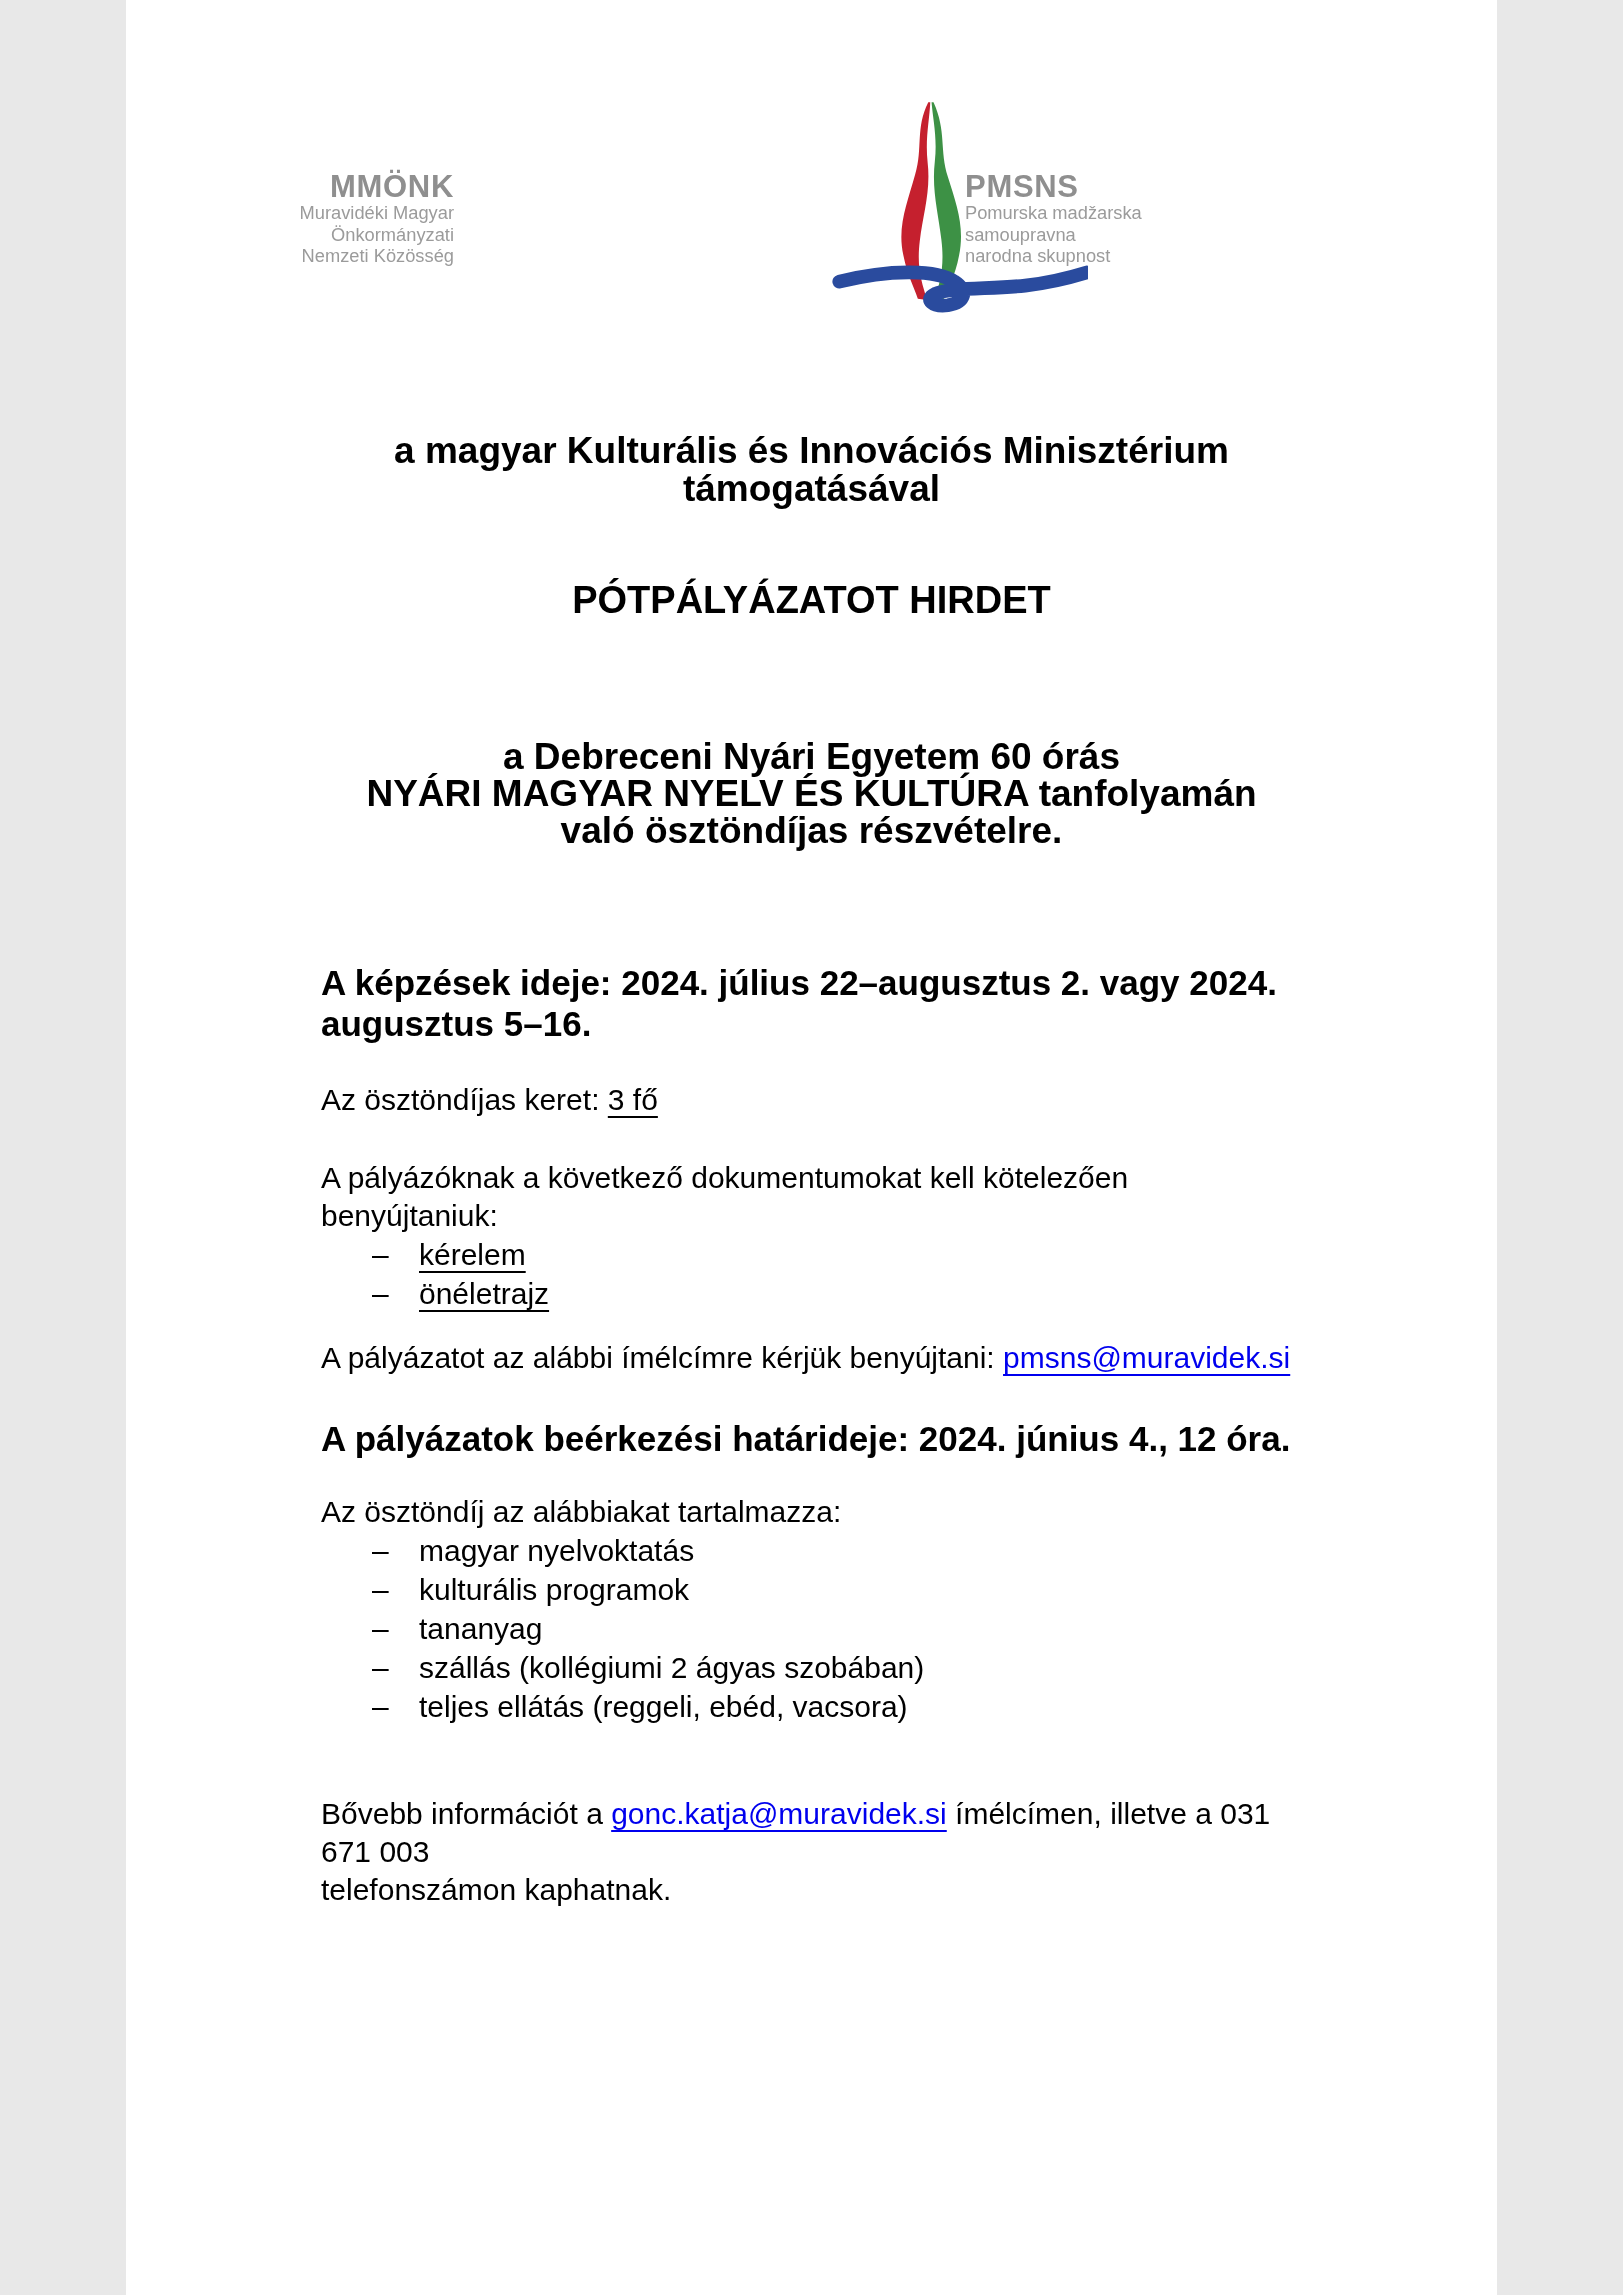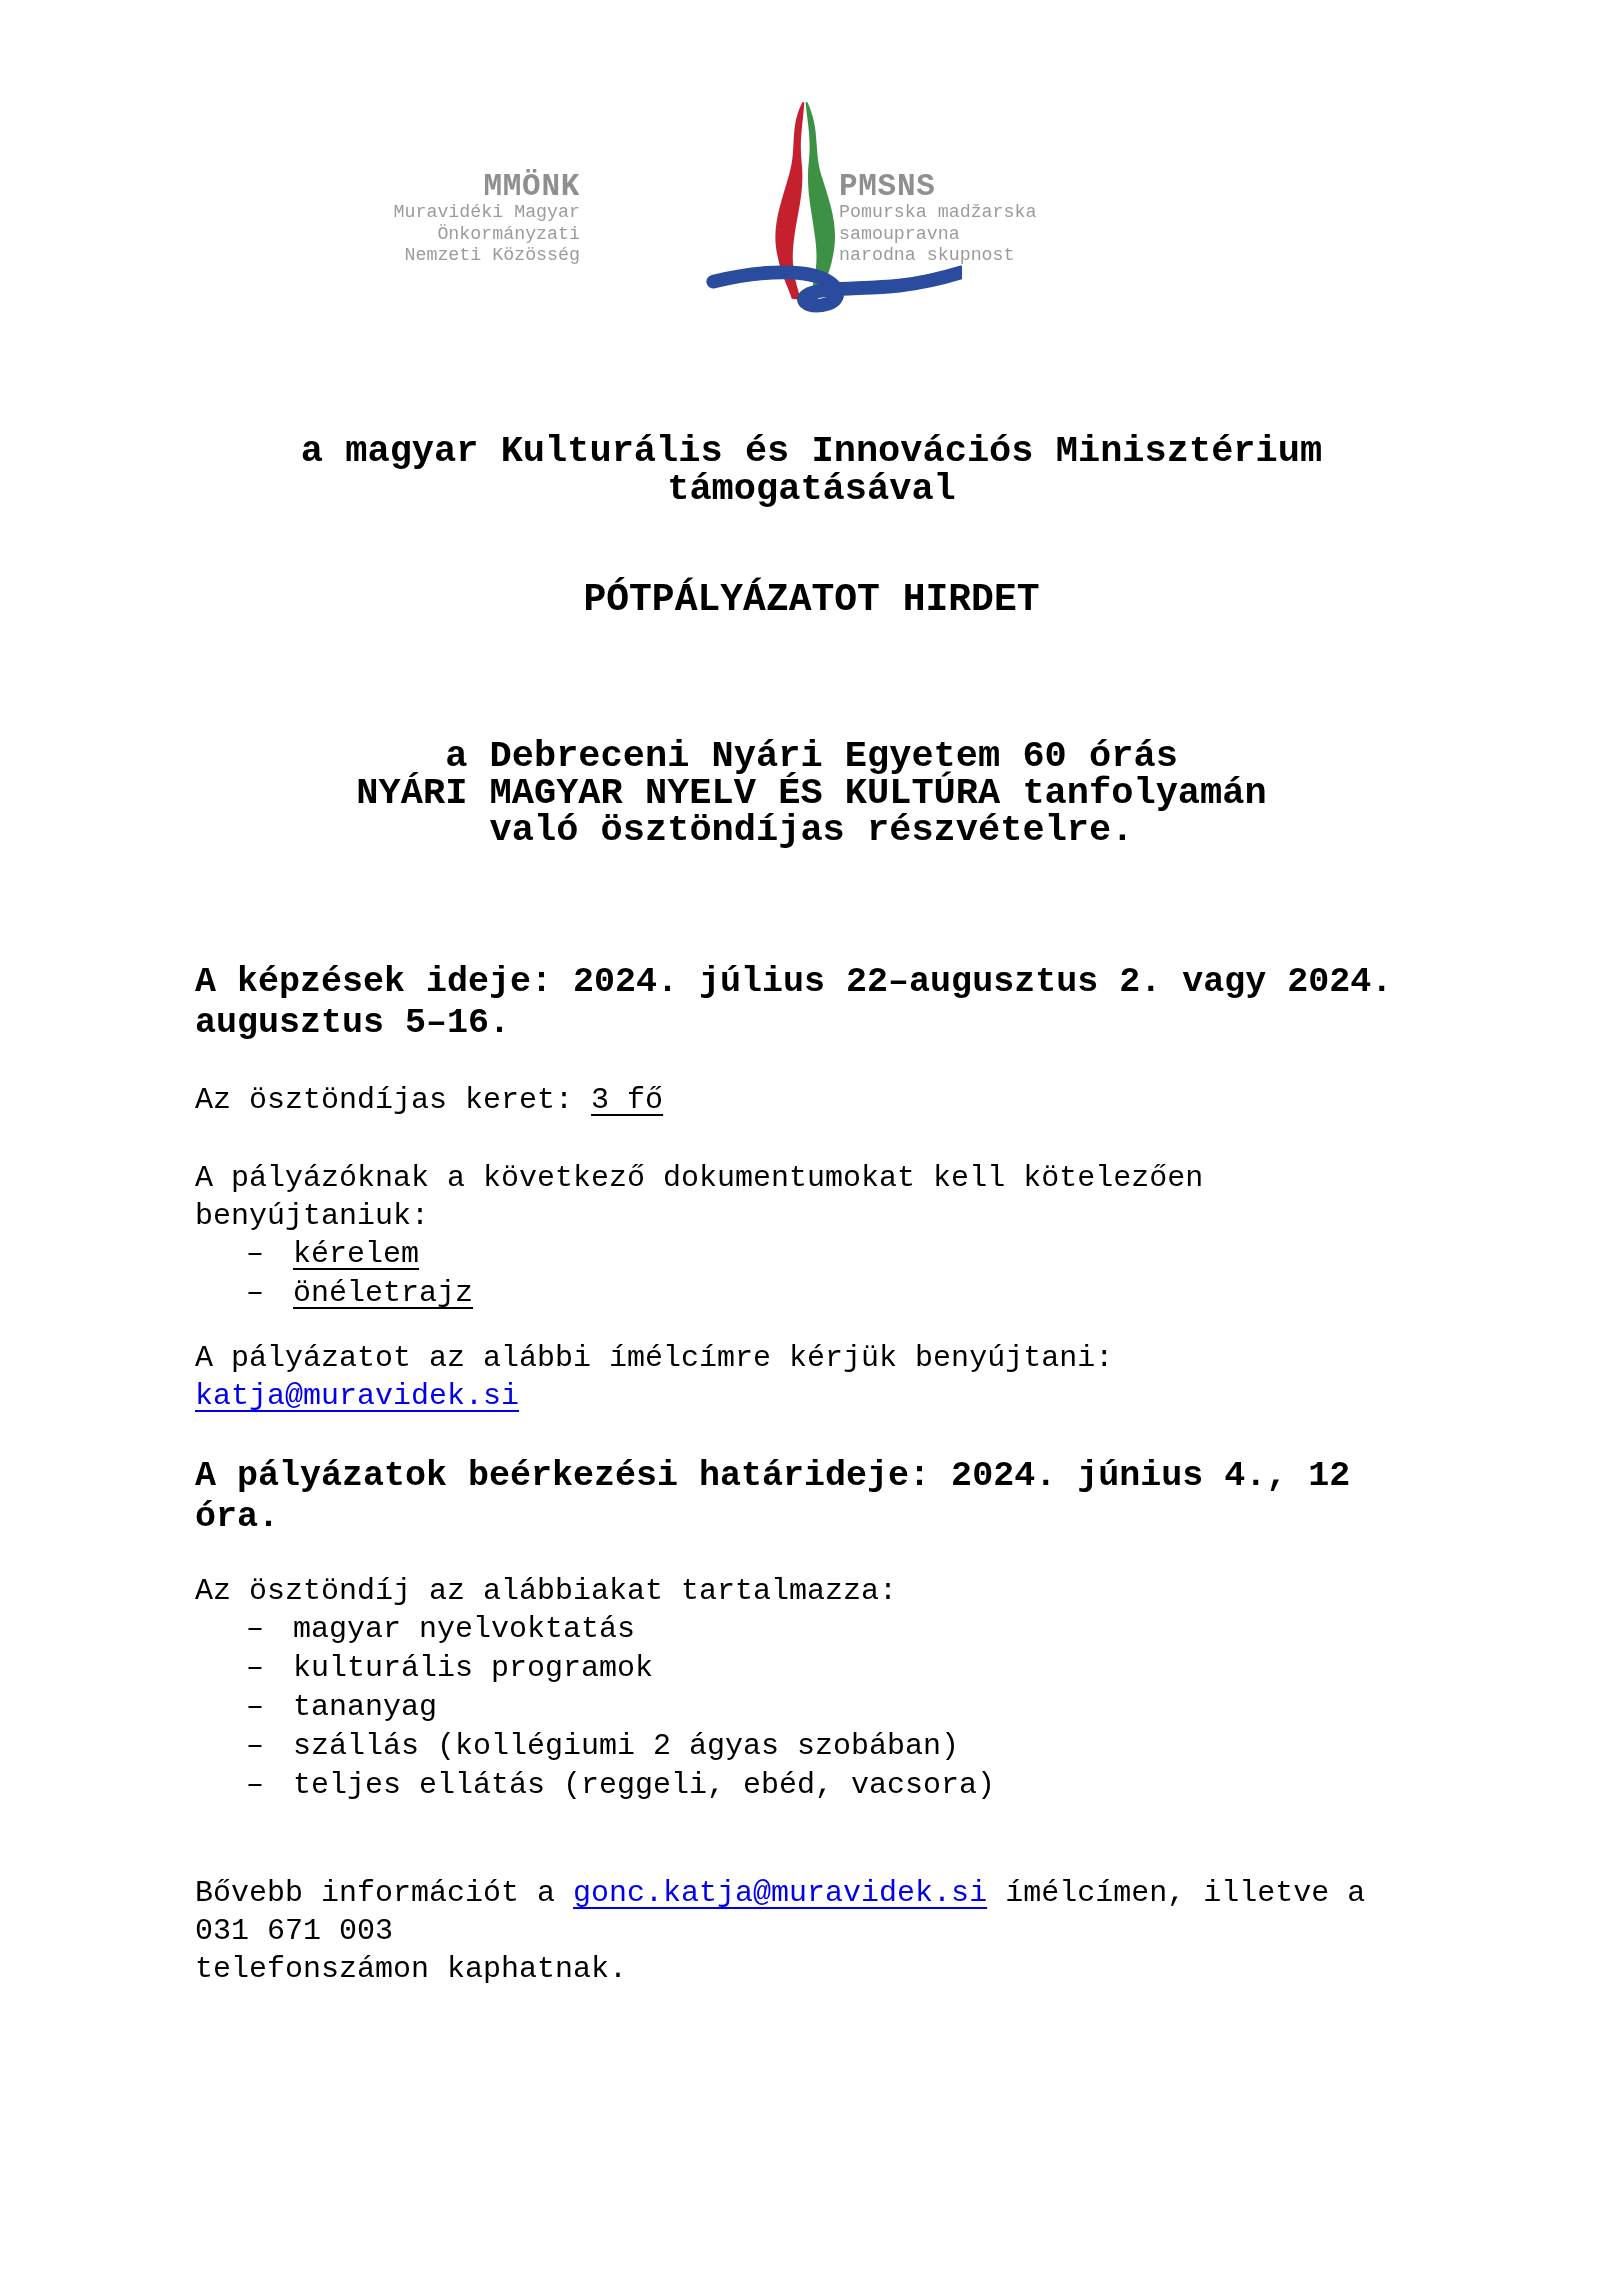--- a/index.html
+++ b/index.html
@@ -1,21 +1,21 @@
 <!DOCTYPE html>
 <html style="font-size:10.5px"><head>
 <meta charset="utf-8">
 <style>
   html,body{margin:0;padding:0;background:#e8e8e8;}
   .page{
     position:relative;
-    width:1623px;height:2295px;
+    width:1371px;height:2295px;
     background:#ffffff;
     margin:0 auto;
-    font-family:Liberation Mono, monospace;
+    font-family:Liberation Sans, sans-serif;
     color:#000;
     overflow:hidden;
     box-sizing:border-box;
     padding:0 195px;
   }
   
   .logo-strip{position:relative;height:219px;margin-top:98px;}
   .logo-col{position:absolute;color:#959595;white-space:nowrap;}
   .logo-col.left{top:74px;right:848px;left:auto;text-align:right;}
   .logo-col.right{top:74px;left:644px;text-align:left;}
@@ -111,21 +111,21 @@
 
   <p class="p mt-quota"><span>Az ösztöndíjas keret: </span><span class="u">3 fő</span></p>
 
   <p class="p mt-docsintro">A pályázóknak a következő dokumentumokat kell kötelezően benyújtaniuk:</p>
 
   <div class="list">
     <div class="li"><span class="dash">–</span><span class="u">kérelem</span></div>
     <div class="li"><span class="dash">–</span><span class="u">önéletrajz</span></div>
   </div>
 
-  <p class="p mt-submit"><span>A pályázatot az alábbi ímélcímre kérjük benyújtani: </span><a class="link">katja@muravidek.si</a></p>
+  <p class="p mt-submit"><span>A pályázatot az alábbi ímélcímre kérjük benyújtani: </span><a class="link">pmsns@muravidek.si</a></p>
 
   <p class="p bold mt-deadline">A pályázatok beérkezési határideje: 2024. június 4., 12 óra.</p>
 
   <p class="p mt-includes">Az ösztöndíj az alábbiakat tartalmazza:</p>
 
   <div class="list">
     <div class="li"><span class="dash">–</span><span>magyar nyelvoktatás</span></div>
     <div class="li"><span class="dash">–</span><span>kulturális programok</span></div>
     <div class="li"><span class="dash">–</span><span>tananyag</span></div>
     <div class="li"><span class="dash">–</span><span>szállás (kollégiumi 2 ágyas szobában)</span></div>

